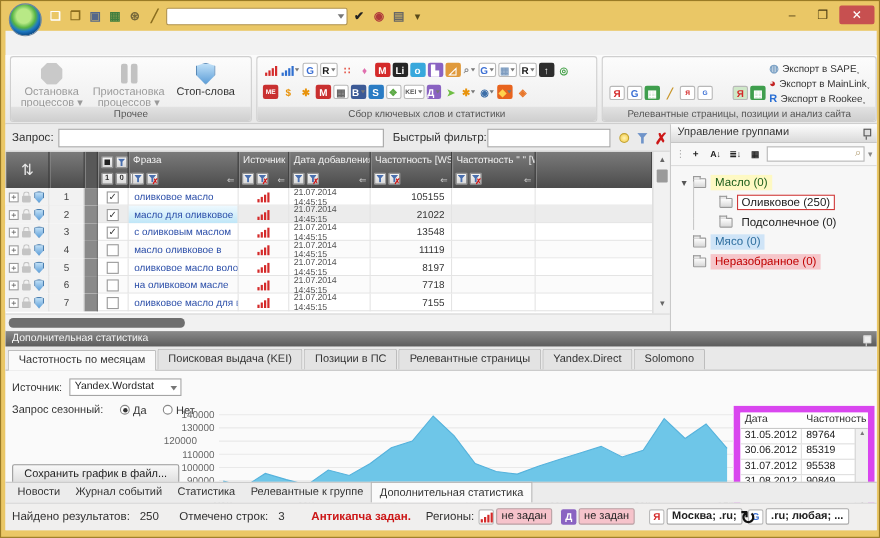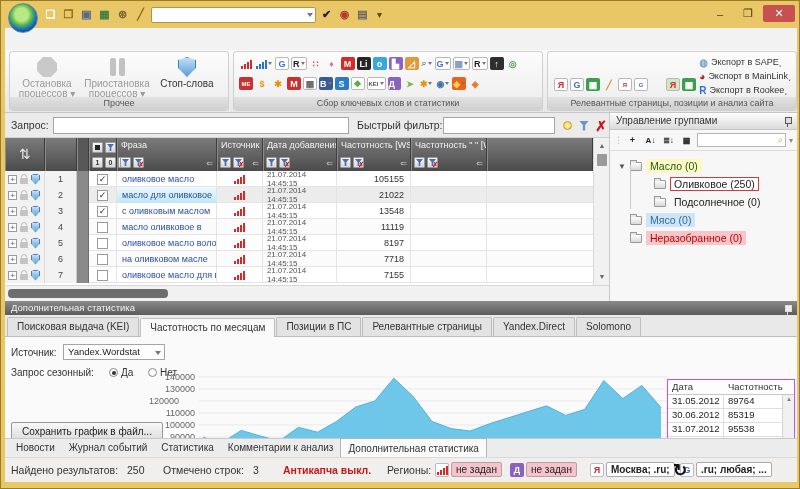--- a/index.html
+++ b/index.html
@@ -124,21 +124,21 @@
   .sctl { position:absolute; font-size:10px; color:#333; }
   .selectbox { position:absolute; width:102px; height:16px; background:#fff; border:1px solid #a5a5a5; font-size:9.5px; padding:1px 0 0 4px; color:#222; }
   .selectbox .dd { position:absolute; right:3px; top:6px; width:0; height:0; border-left:3px solid transparent; border-right:3px solid transparent; border-top:4px solid #777; }
   .radio { display:inline-block; width:9px; height:9px; border:1px solid #888; border-radius:50%; background:#fff; position:relative; top:1px; margin-right:3px; }
   .radio.on::after { content:""; position:absolute; left:2px; top:2px; width:4px; height:4px; border-radius:50%; background:#333; }
   .savebtn { position:absolute; left:6px; top:84px; width:152px; height:18px; background:linear-gradient(#f8f8f8,#dedede); border:1px solid #999; border-radius:2px; font-size:10px; color:#222; text-align:center; line-height:17px; cursor:default; }
   .ytick { position:absolute; width:44px; text-align:right; font-size:9px; color:#666; }
   .xtick { position:absolute; font-size:9.5px; color:#888; }
   .xmark { position:absolute; width:1px; height:4px; background:#bbb; }
   #chartsvg { position:absolute; left:194px; top:37px; }
-  .ftable { position:absolute; left:662px; top:41px; width:128px; height:98px; background:#fff; border:1px solid #d946ef; overflow:hidden; }
+  .ftable { position:absolute; left:662px; top:31px; width:128px; height:98px; background:#fff; border:6px solid #d946ef; overflow:hidden; }
   .ft-head { display:flex; height:15px; border-bottom:1px solid #c8c8c8; background:#fdfdfd; }
   .ft-head span { font-size:9.5px; color:#333; padding:1px 0 0 4px; }
   .ft-row { display:flex; height:14px; border-bottom:1px solid #dedede; }
   .ft-row span { font-size:9.5px; color:#222; padding:0 0 0 4px; border-right:1px solid #dedede; }
   .ft-c1 { width:56px; flex:none; } .ft-c2 { flex:1; }
   .ft-sb { position:absolute; right:0; top:15px; bottom:0; width:12px; background:#f0f0f0; border-left:1px solid #d5d5d5; }
   .ft-sb .a { position:absolute; left:0; width:12px; font-size:6px; color:#777; text-align:center; }
 
   
   .btabs { position:absolute; left:4px; top:437px; width:792px; height:19px; background:#ececec; border-top:1px solid #c9c9c9; display:flex; align-items:stretch; padding-left:4px; font-size:10px; color:#333; }
@@ -721,22 +721,22 @@
           <span class="tlabel" style="background: rgb(246, 198, 202); color: rgb(192, 0, 0);">Неразобранное (0)</span>
         </div>
         <div class="guide" style="left: 20px; top: 14px; width: 1px; height: 34px;"></div>
         <div class="guide" style="left: 20px; top: 48px; width: 1px; height: 10px;"></div>
       </div>
   </div>
 
   <div class="spanel">
     <div class="spanel-h"><span>Дополнительная статистика</span><span class="pin"></span></div>
     <div class="stabs" id="stabs">
+        <span class="stab active">Частотность по месяцам</span>
         <span class="stab">Поисковая выдача (KEI)</span>
-        <span class="stab active">Частотность по месяцам</span>
         <span class="stab">Позиции в ПС</span>
         <span class="stab">Релевантные страницы</span>
         <span class="stab">Yandex.Direct</span>
         <span class="stab">Solomono</span>
       </div>
     <div style="position:absolute;left:0;top:37px;right:0;bottom:0" id="schart">
       <span class="sctl" style="left:6px;top:9px">Источник:</span>
       <span class="selectbox" style="left:58px;top:6px"><span>Yandex.Wordstat</span><span class="dd"></span></span>
       <span class="sctl" style="left:6px;top:29px">Запрос сезонный:</span>
       <span class="sctl" style="left:104px;top:29px"><span class="radio on"></span><span>Да</span></span>
@@ -815,30 +815,30 @@
           <polyline points="4.0,62.3 23.1,67.6 42.2,55.4 61.3,61.0 80.3,65.9 99.4,52.3 118.5,57.2 137.6,46.4 156.7,32.0 175.8,26.0 194.8,3.2 213.9,21.2 233.0,46.4 252.1,53.6 271.2,56.0 290.3,48.8 309.3,42.8 328.4,36.8 347.5,30.8 366.6,40.4 385.7,34.4 404.8,5.6 423.8,23.6 442.9,10.4 462.0,32.6 " fill="none" stroke="#55b2dc" stroke-width="1"></polyline>
           <line x1="0" x2="468" y1="74" y2="74" stroke="#c9c9c9"></line>
         </svg>
       </div>
   </div>
 
   <div class="btabs" id="btabs">
       <span class="btab">Новости</span>
       <span class="btab">Журнал событий</span>
       <span class="btab">Статистика</span>
-      <span class="btab">Комментарии к анализ</span>
+      <span class="btab">Релевантные к группе</span>
       <span class="btab active">Дополнительная статистика</span>
     </div>
 
   <div class="statusbar">
     <span class="sb" style="left:6px">Найдено результатов:</span>
     <span class="sb" style="left:122px">250</span>
     <span class="sb" style="left:158px">Отмечено строк:</span>
     <span class="sb" style="left:248px">3</span>
-    <span class="sb red" style="left:278px">Антикапча выкл.</span>
+    <span class="sb red" style="left:278px">Антикапча задан.</span>
     <span class="sb" style="left:382px">Регионы:</span>
     <span id="sbadges"><span class="badge" style="left: 430px;">
           <span class="bic">
             <span class="bars">
               <span style="height: 3px; background: rgb(212, 42, 42);"></span>
               <span style="height: 5px; background: rgb(212, 42, 42);"></span>
               <span style="height: 7px; background: rgb(212, 42, 42);"></span>
               <span style="height: 9px; background: rgb(212, 42, 42);"></span>
             </span>
           </span>

